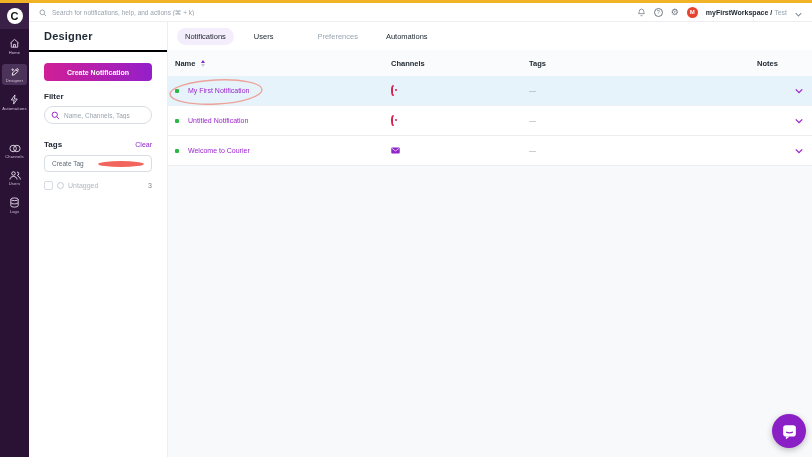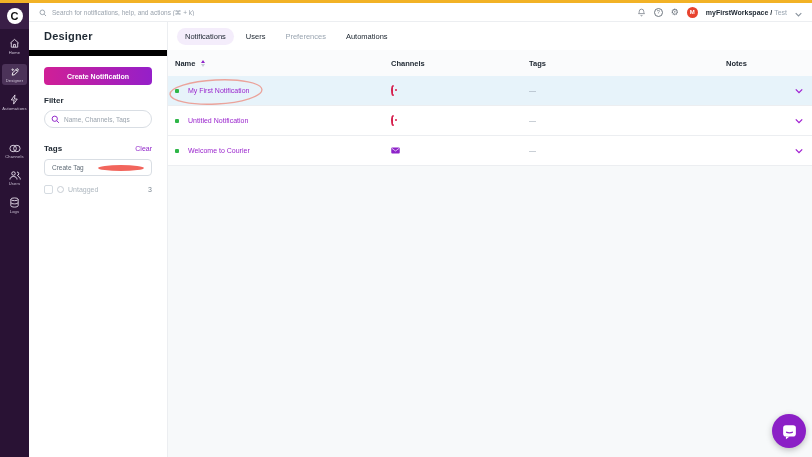--- a/index.html
+++ b/index.html
@@ -26,29 +26,29 @@
   .top-icons { display:flex; align-items:center; gap:8px; }
   .help-badge { width:9px; height:9px; border:1px solid #6F7780; border-radius:50%; font-size:5.5px; color:#6F7780; display:flex; align-items:center; justify-content:center; }
   .gear { font-size:9px; color:#6F7780; line-height:1; }
   .avatar { width:11px; height:11px; border-radius:50%; background:#E8432E; color:#fff; font-size:6px; font-weight:bold; display:flex; align-items:center; justify-content:center; }
   .ws-text { font-size:7px; color:#222B35; font-weight:bold; white-space:nowrap; }
   .ws-env { color:#9AA5B1; font-weight:normal; }
 
   
   .page-header { position:absolute; left:29px; top:22px; right:0; height:28px; background:#fff; z-index:20; }
   .page-title { position:absolute; left:15px; top:8px; font-size:11px; font-weight:600; color:#1F2933; letter-spacing:.2px; }
-  .tabs { position:absolute; left:148px; top:6px; display:flex; gap:4px; align-items:center; }
+  .tabs { position:absolute; left:148px; top:6px; display:flex; gap:12px; align-items:center; }
   .tab { font-size:7.5px; color:#222B35; padding:4px 8px; border-radius:10px; cursor:pointer; white-space:nowrap; }
   .tab.active { background:#F4EDFB; }
-  .tab.muted { color:#9AA5B1; }
+  .tab.muted { color:#9AA5B1;margin-left:16px; }
 
   .v-divider { position:absolute; left:167px; top:22px; bottom:0; width:1px; background:#ECEEF1; z-index:25; }
 
   
-  .filter-panel { position:absolute; left:29px; top:50px; width:138px; bottom:0; background:#fff; border-top:6px solid #000000; padding:11px 15px 0 15px; z-index:10; }
+  .filter-panel { position:absolute; left:29px; top:50px; width:138px; bottom:0; background:#fff; border-top:2px solid #000000; padding:11px 15px 0 15px; z-index:10; }
   .create-btn { display:block; width:108px; height:18px; border:none; border-radius:4px; background:linear-gradient(90deg,#D01F96,#951FC9); color:#fff; font-size:7px; font-weight:bold; cursor:pointer; font-family:"Liberation Sans",sans-serif; }
   .filter-label { margin-top:11px; font-size:8px; font-weight:bold; color:#222B35; }
   .search-pill { margin-top:5px; width:108px; height:18px; border:1px solid #D9DEE4; border-radius:10px; display:flex; align-items:center; gap:4px; padding:0 6px; background:#fff; }
   .search-pill input { border:none; outline:none; width:80px; font-size:6.5px; color:#5F6B76; font-family:"Liberation Sans",sans-serif; }
   .search-pill input::placeholder { color:#9AA3AD; }
   .tags-head { margin-top:16px; width:108px; display:flex; justify-content:space-between; align-items:baseline; }
   .tags-label { font-size:8px; font-weight:bold; color:#222B35; }
   .clear-link { font-size:7px; color:#8F23C9; cursor:pointer; }
   .tag-input { margin-top:6px; width:108px; height:17px; border:1px solid #D9DEE4; border-radius:4px; display:flex; align-items:center; padding:0 7px; background:#fff; }
   .tag-input span { font-size:6.5px; color:#5F6B76; flex:1; }
@@ -58,21 +58,21 @@
   .tag-circle { width:7px; height:7px; border:1px solid #C7CDD4; border-radius:50%; }
   .untagged-label { font-size:7px; color:#AEB7BF; flex:1; }
   .untagged-count { font-size:7px; color:#7A8691; }
 
   
   .table-area { position:absolute; left:168px; top:50px; right:0; bottom:0; background:#F7F9FA; z-index:5; }
   .thead { height:26px; background:#FAFBFC; display:flex; align-items:center; font-size:7.5px; font-weight:bold; color:#222B35; }
   .col-name { width:223px; padding-left:7px; display:flex; align-items:center; gap:4px; }
   .col-channels { width:138px; }
   .col-tags { width:197px; }
-  .col-notes { flex:1; }
+  .col-notes { flex:1;margin-left:31px; }
   .col-chevron { width:26px; display:flex; justify-content:center; }
   .sort { display:flex; flex-direction:column; gap:1px; margin-left:2px; }
   .sort .up { width:0;height:0;border-left:2.5px solid transparent;border-right:2.5px solid transparent;border-bottom:3px solid #8F23C9; }
   .sort .dn { width:0;height:0;border-left:2.5px solid transparent;border-right:2.5px solid transparent;border-top:3px solid #C5CBD2; }
   .trow { height:30px; background:#fff; border-bottom:1px solid #ECEEF1; display:flex; align-items:center; font-size:7px; cursor:pointer; }
   .trow.highlight { background:#E7F3FA; }
   .status-dot { width:4px; height:4px; background:#2EB648; border-radius:1px; margin-right:5px; flex:0 0 auto; }
   .row-name { color:#9A25CD; }
   .dash { color:#9AA5B1; font-size:7px; }
   .c-icon { width:8px; height:8px; border:2px solid #D6204E; border-right-color:transparent; border-radius:50%; transform:rotate(-40deg); position:relative; }

